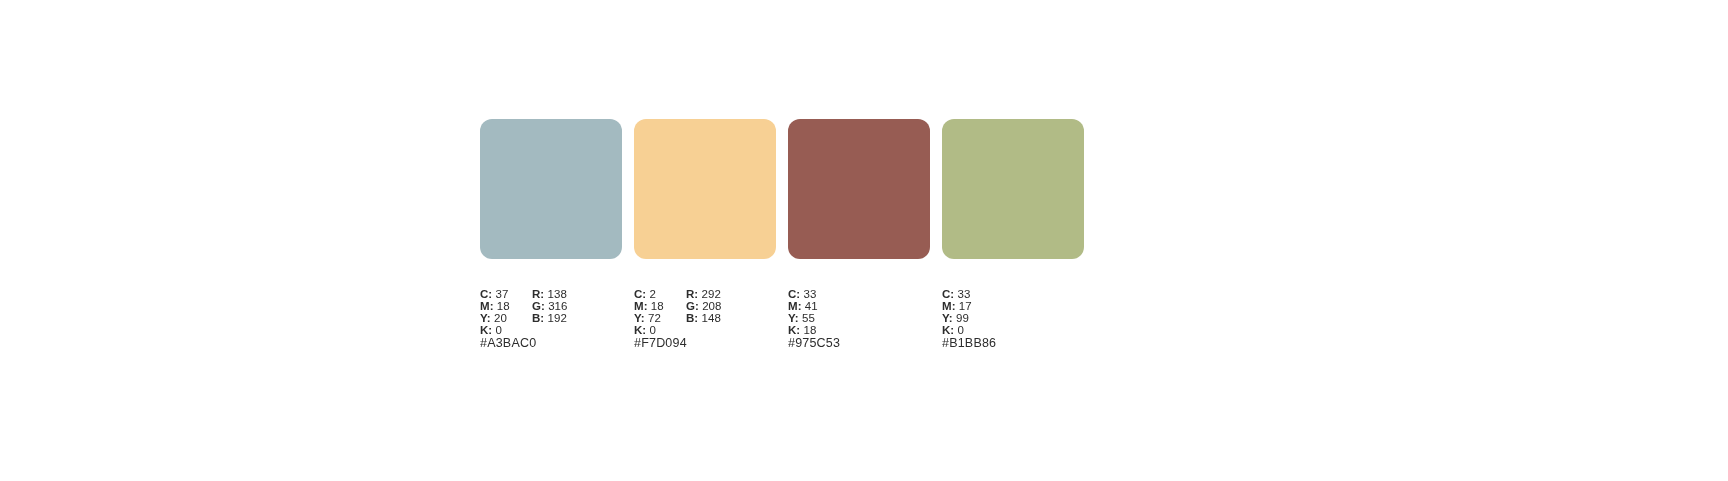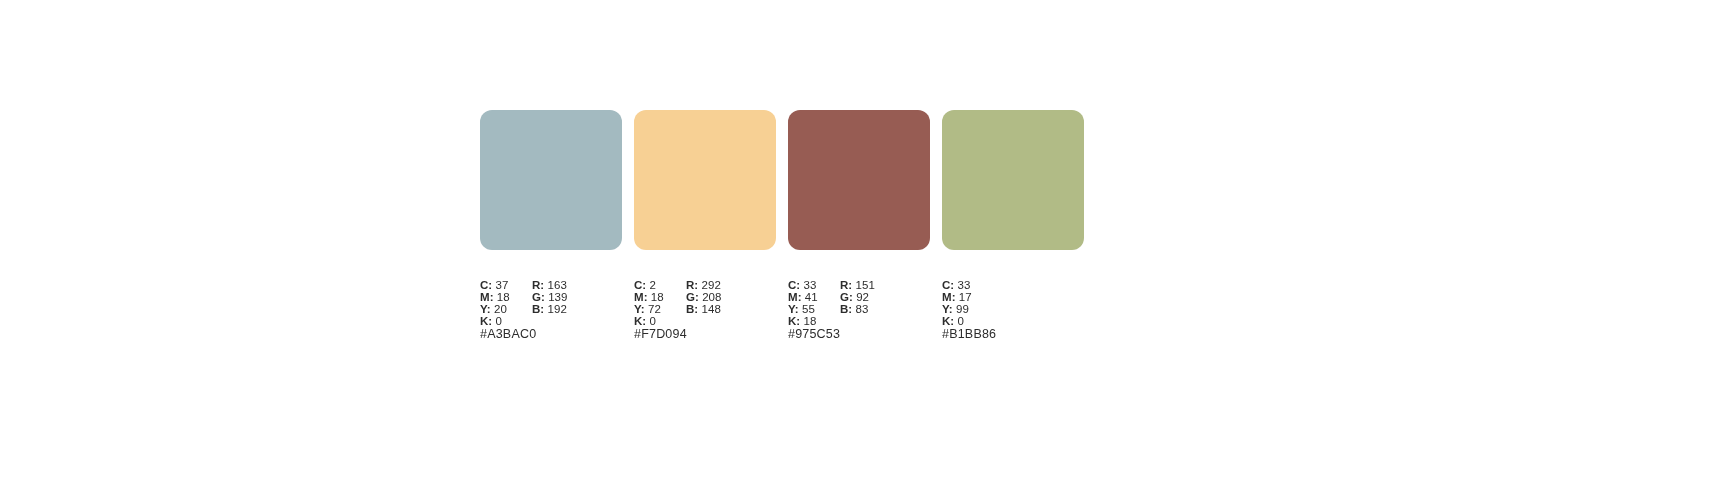--- a/index.html
+++ b/index.html
@@ -11,21 +11,21 @@
     height: 481px;
     background: #ffffff;
     font-family: "Liberation Sans", sans-serif;
     overflow: hidden;
     position: relative;
   }
 
   #palette-board {
     position: absolute;
     left: 480px;
-    top: 110px;
+    top: 119px;
     display: flex;
     flex-direction: row;
     align-items: flex-end;
   }
 
   .swatch-column {
     width: 142px;
     margin-right: 12px;
     display: flex;
     flex-direction: column;
@@ -86,22 +86,22 @@
     <div class="swatch-column">
       <div class="swatch-chip" style="background: rgb(163, 186, 192);"></div>
       <div class="swatch-info">
         <div class="value-block cmyk-block">
           <div class="value-row"><span class="ch-key">C:</span> <span class="ch-val">37</span></div>
           <div class="value-row"><span class="ch-key">M:</span> <span class="ch-val">18</span></div>
           <div class="value-row"><span class="ch-key">Y:</span> <span class="ch-val">20</span></div>
           <div class="value-row"><span class="ch-key">K:</span> <span class="ch-val">0</span></div>
         </div>
         <div class="value-block rgb-block">
-          <div class="value-row"><span class="ch-key">R:</span> <span class="ch-val">163</span></div>
-          <div class="value-row"><span class="ch-key">G:</span> <span class="ch-val">139</span></div>
+          <div class="value-row"><span class="ch-key">R:</span> <span class="ch-val">138</span></div>
+          <div class="value-row"><span class="ch-key">G:</span> <span class="ch-val">316</span></div>
           <div class="value-row"><span class="ch-key">B:</span> <span class="ch-val">192</span></div>
         </div>
       </div>
       <div class="hex-label">#A3BAC0</div>
     </div>
     <div class="swatch-column">
       <div class="swatch-chip" style="background: rgb(247, 208, 148);"></div>
       <div class="swatch-info">
         <div class="value-block cmyk-block">
           <div class="value-row"><span class="ch-key">C:</span> <span class="ch-val">2</span></div>
@@ -119,25 +119,20 @@
     </div>
     <div class="swatch-column">
       <div class="swatch-chip" style="background: rgb(151, 92, 83);"></div>
       <div class="swatch-info">
         <div class="value-block cmyk-block">
           <div class="value-row"><span class="ch-key">C:</span> <span class="ch-val">33</span></div>
           <div class="value-row"><span class="ch-key">M:</span> <span class="ch-val">41</span></div>
           <div class="value-row"><span class="ch-key">Y:</span> <span class="ch-val">55</span></div>
           <div class="value-row"><span class="ch-key">K:</span> <span class="ch-val">18</span></div>
         </div>
-        <div class="value-block rgb-block">
-          <div class="value-row"><span class="ch-key">R:</span> <span class="ch-val">151</span></div>
-          <div class="value-row"><span class="ch-key">G:</span> <span class="ch-val">92</span></div>
-          <div class="value-row"><span class="ch-key">B:</span> <span class="ch-val">83</span></div>
-        </div>
       </div>
       <div class="hex-label">#975C53</div>
     </div>
     <div class="swatch-column">
       <div class="swatch-chip" style="background: rgb(177, 187, 134);"></div>
       <div class="swatch-info">
         <div class="value-block cmyk-block">
           <div class="value-row"><span class="ch-key">C:</span> <span class="ch-val">33</span></div>
           <div class="value-row"><span class="ch-key">M:</span> <span class="ch-val">17</span></div>
           <div class="value-row"><span class="ch-key">Y:</span> <span class="ch-val">99</span></div>

